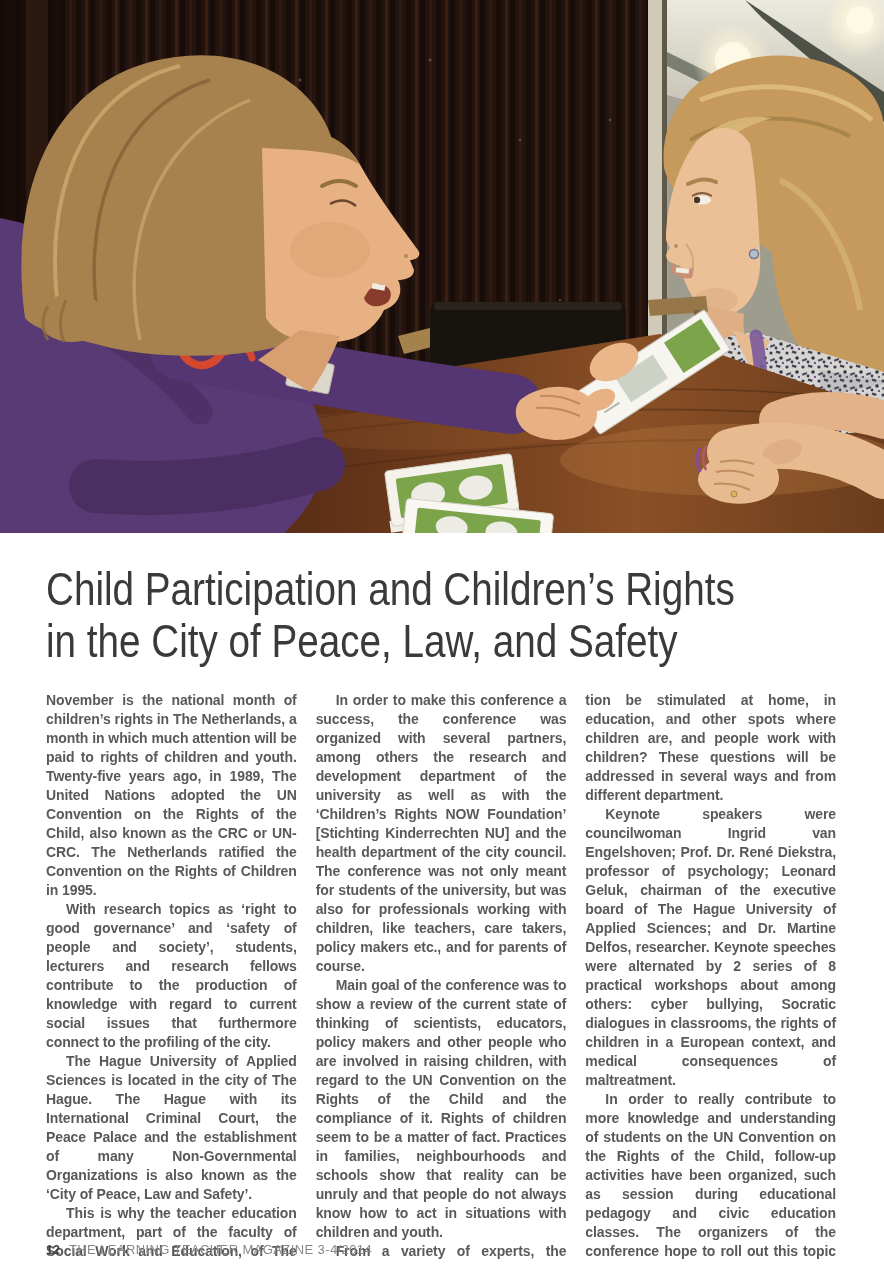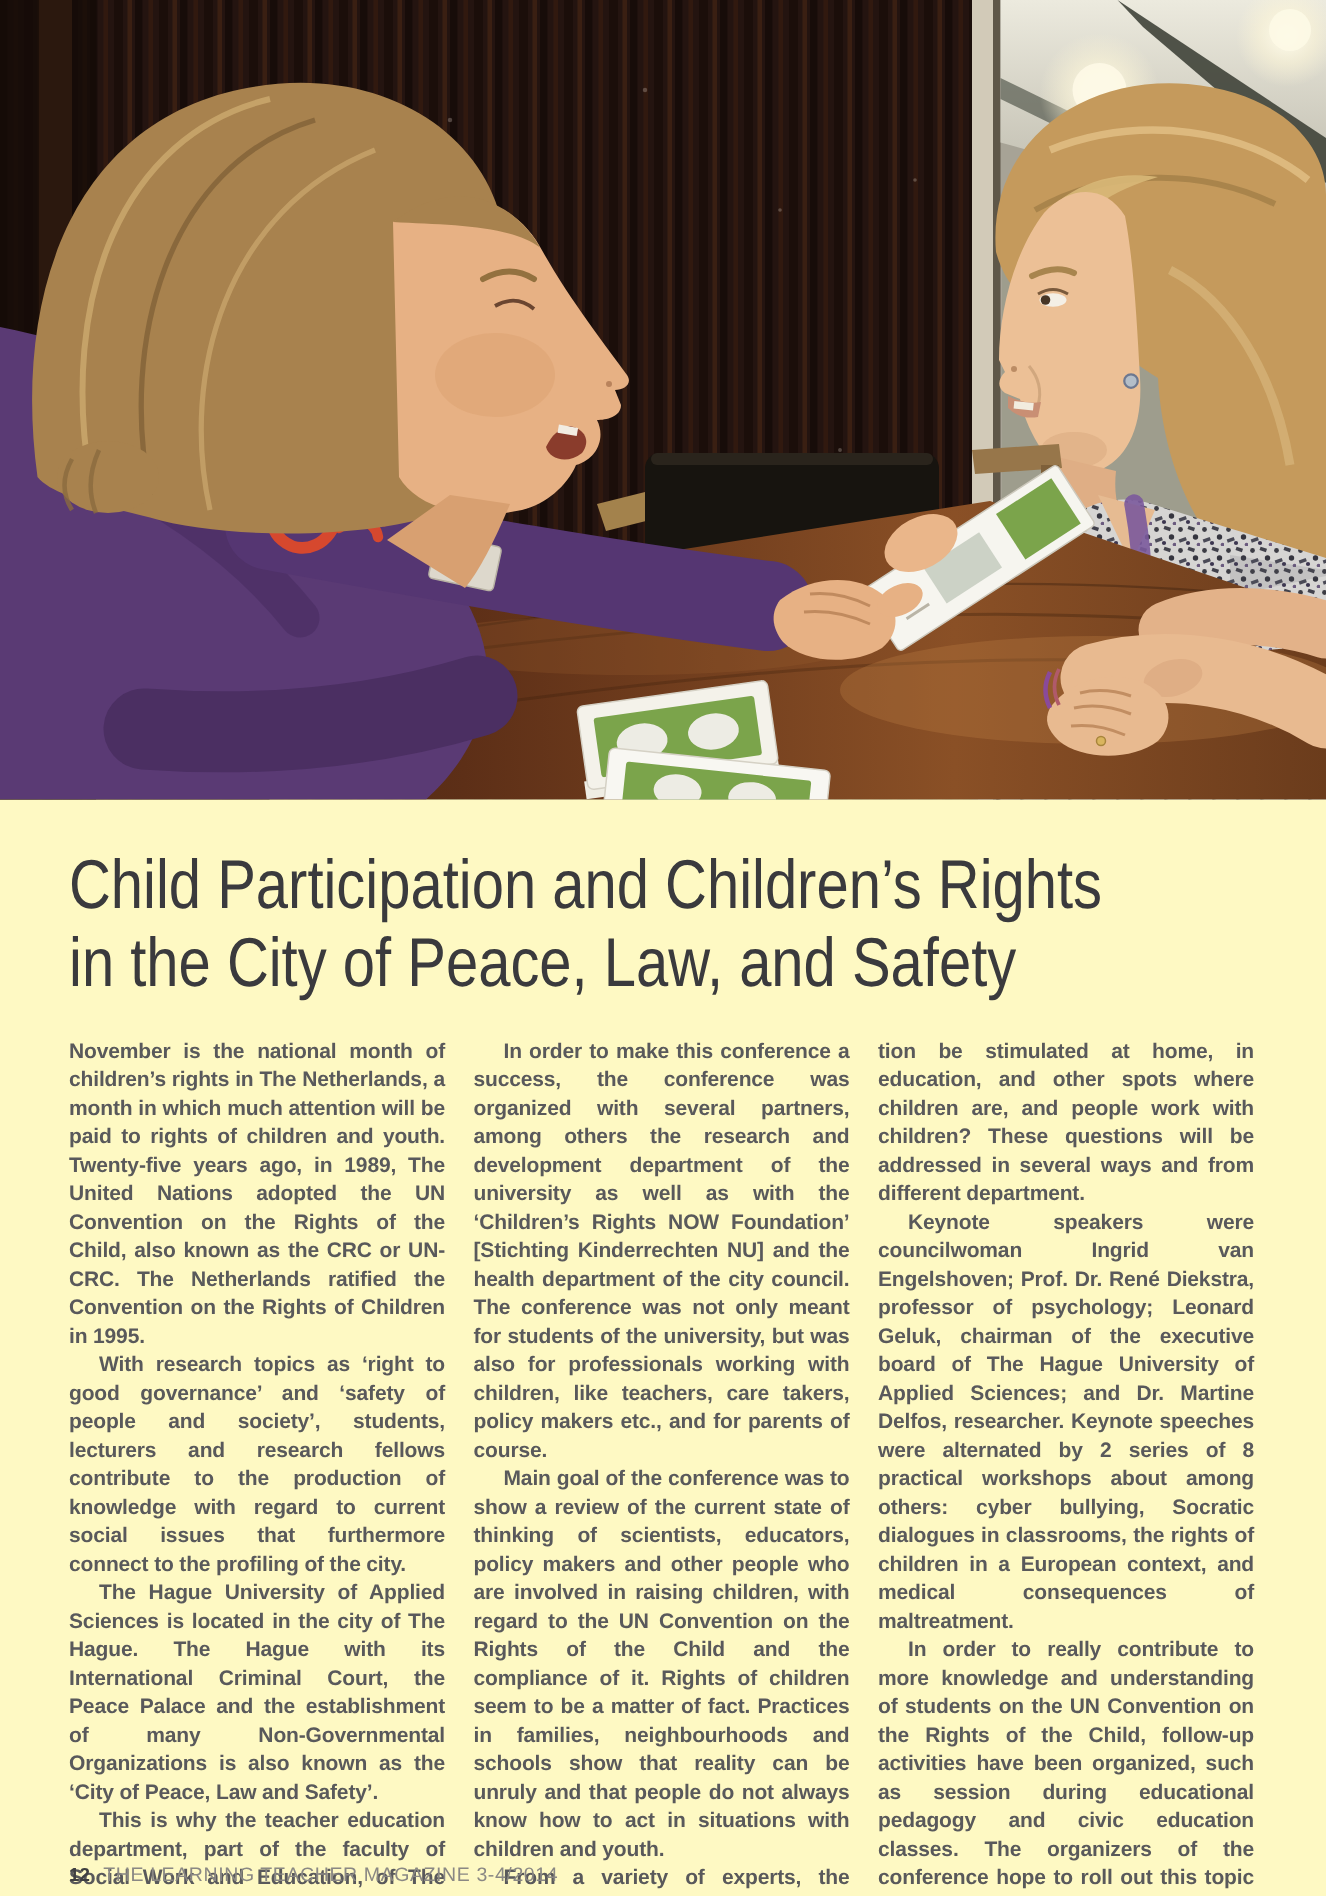--- a/index.html
+++ b/index.html
@@ -1,18 +1,18 @@
 <!DOCTYPE html>
 <html><head>
 <meta charset="utf-8">
 <style>
   html,body { margin:0; padding:0; background:#d9d9d6; }
   .page {
     position:relative; width:884px; height:1264px; margin:0 auto;
-    background:#fef9c3; overflow:hidden;
+    background:#ffffff; overflow:hidden;
     font-family:"Liberation Sans", sans-serif;
   }
   .photo { display:block; width:884px; height:533px; }
 
   .title-block { margin:30px 40px 0 46px; color:#3a3a3d; font-size:46px; line-height:52px; font-weight:400; }
   .title-line { display:block; transform:scaleX(.84); transform-origin:0 50%; white-space:nowrap; }
 
   .columns {
     display:flex; gap:19px; margin:24px 48px 0 46px;
     color:#59595b; font-size:14px; line-height:19px; letter-spacing:-0.1px;

